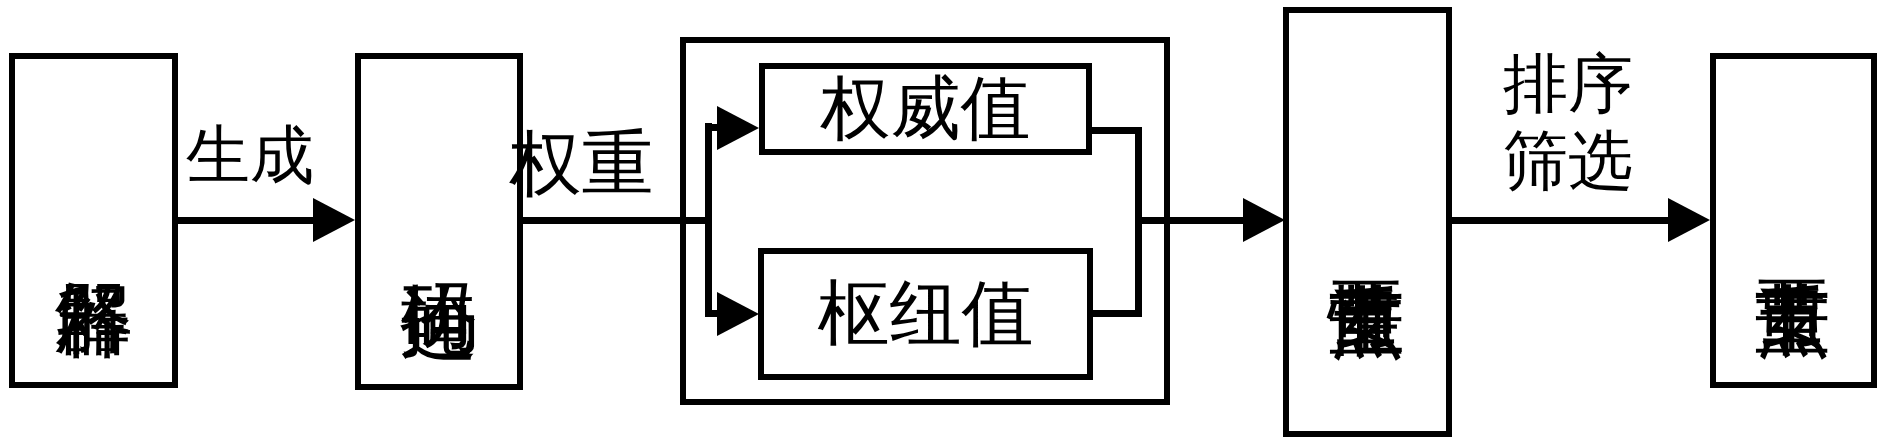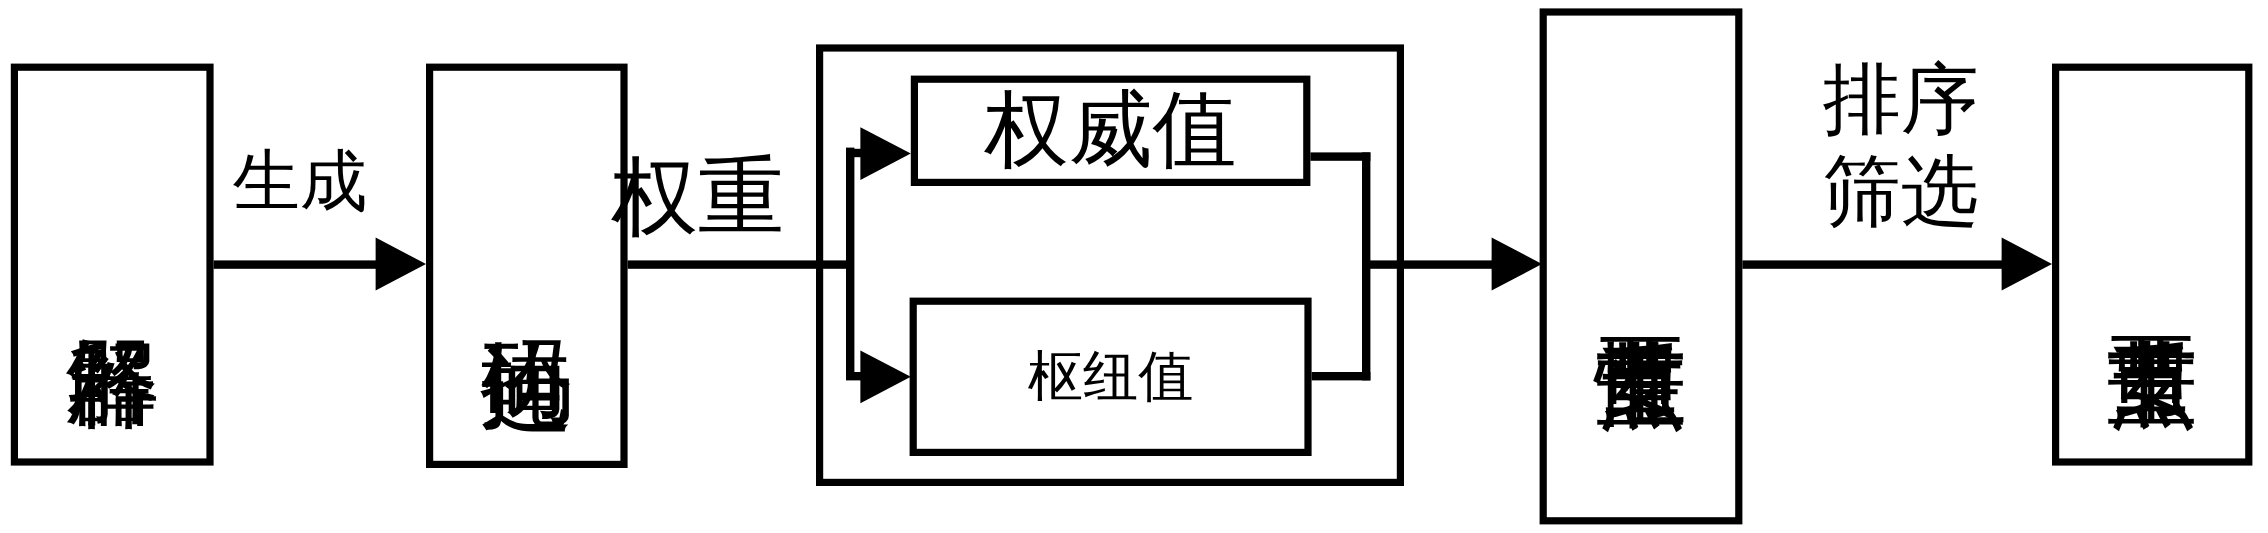--- a/index.html
+++ b/index.html
@@ -53,28 +53,28 @@
     border-top: 22px solid transparent;
     border-bottom: 22px solid transparent;
     border-left: 42px solid #000000;
   }
 
   
   #interpreter-box   { left: 9px;    top: 53px;  width: 169px; height: 335px; font-size: 78px; }
   #edge-mask-box     { left: 355px;  top: 53px;  width: 168px; height: 337px; font-size: 78px; }
   #hits-container    { left: 680px;  top: 37px;  width: 490px; height: 368px; background: transparent; }
   #authority-box     { left: 759px;  top: 63px;  width: 333px; height: 92px; font-size: 70px; }
-  #hub-box           { left: 758px;  top: 248px; width: 335px; height: 132px; font-size: 46px; }
+  #hub-box           { left: 758px;  top: 248px; width: 335px; height: 132px; font-size: 72px; }
   #node-importance-box { left: 1283px; top: 7px; width: 169px; height: 430px; font-size: 76px; }
   #important-nodes-box { left: 1710px; top: 53px; width: 167px; height: 335px; font-size: 76px; }
 
   
-  #label-generate    { left: 178px;  top: 124px; width: 144px; font-size: 56px; }
+  #label-generate    { left: 178px;  top: 124px; width: 144px; font-size: 64px; }
   #label-weight      { left: 503px;  top: 128px; width: 157px; font-size: 72px; }
-  #label-sort-filter { left: 1496px; top: 46px;  width: 144px; font-size: 65px; margin-left: 16px; }
+  #label-sort-filter { left: 1496px; top: 46px;  width: 144px; font-size: 65px; }
 
   
   #shaft-generate    { left: 178px;  top: 217px; width: 137px; height: 7px; }
   #head-generate     { left: 313px;  top: 198px; }
   #shaft-weight      { left: 523px;  top: 217px; width: 188px; height: 7px; }
   #branch-vline      { left: 705px;  top: 123px; width: 7px;   height: 193px; }
   #stub-authority    { left: 705px;  top: 124px; width: 14px;  height: 7px; }
   #head-authority    { left: 717px;  top: 106px; }
   #stub-hub          { left: 705px;  top: 310px; width: 14px;  height: 7px; }
   #head-hub          { left: 717px;  top: 292px; }

